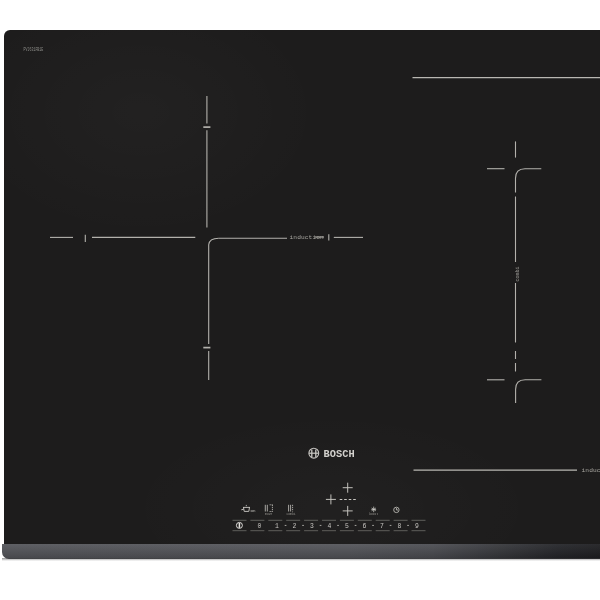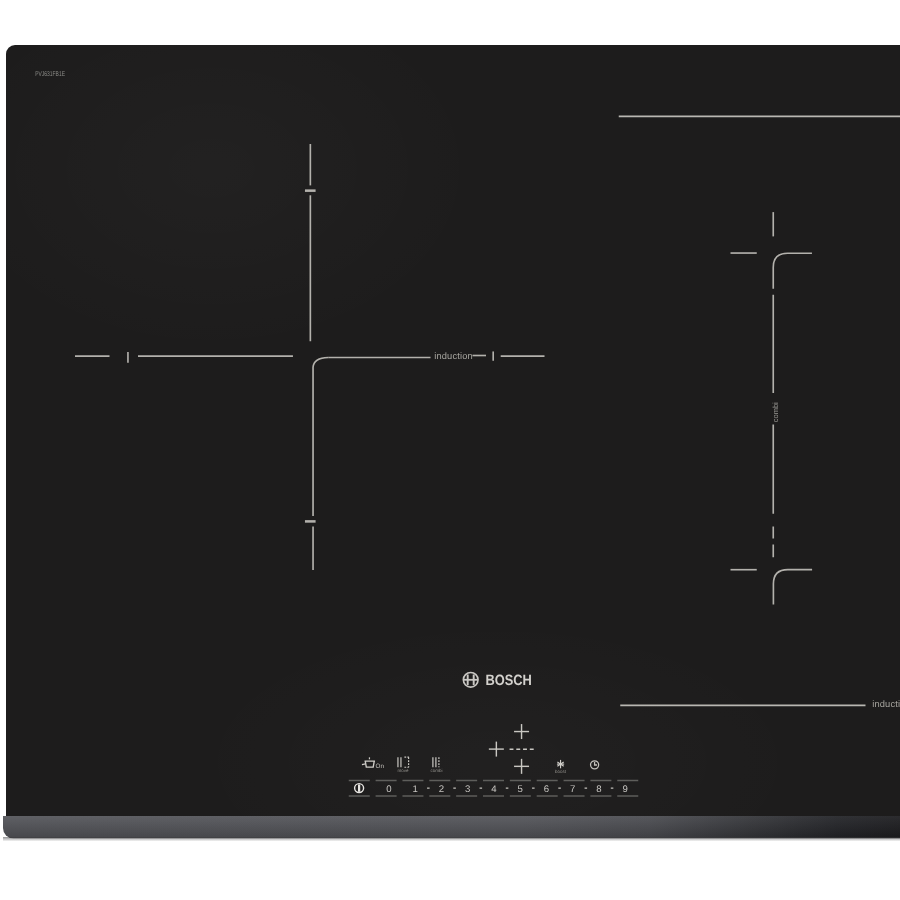--- a/index.html
+++ b/index.html
@@ -1,16 +1,16 @@
 <!DOCTYPE html>
 <html><head>
 <meta charset="utf-8">
 <style>
   html,body{margin:0;padding:0;background:#ffffff;width:600px;height:600px;overflow:hidden;}
-  #stage{position:relative;width:600px;height:600px;font-family:Liberation Sans, sans-serif;}
+  #stage{position:relative;width:600px;height:600px;font-family:Liberation Mono, monospace;}
   #glass{position:absolute;left:4px;top:30px;width:596px;height:514px;border-top-left-radius:6px;background:radial-gradient(260px 180px at 23% 16%,rgba(255,255,255,0.022),rgba(255,255,255,0) 70%),radial-gradient(300px 140px at 55% 93%,rgba(255,255,255,0.02),rgba(255,255,255,0) 70%),#1d1c1c;}
   #bevel{position:absolute;left:2px;top:544px;width:598px;height:15px;border-bottom-left-radius:7px;
     background:linear-gradient(to bottom, rgba(255,255,255,0.06), rgba(0,0,0,0.18)),
       linear-gradient(to right,#55565b 0%,#54555a 58%,#4c4d52 72%,#35363a 84%,#242529 93%,#1e1e21 100%);}
   #shadowline{position:absolute;left:2px;top:558px;width:598px;height:3px;background:linear-gradient(to bottom, rgba(60,60,62,0.55), rgba(255,255,255,0));}
   svg{position:absolute;left:0;top:0;transform:translateZ(0);}
 </style>
 </head>
 <body>
 <div id="stage">

